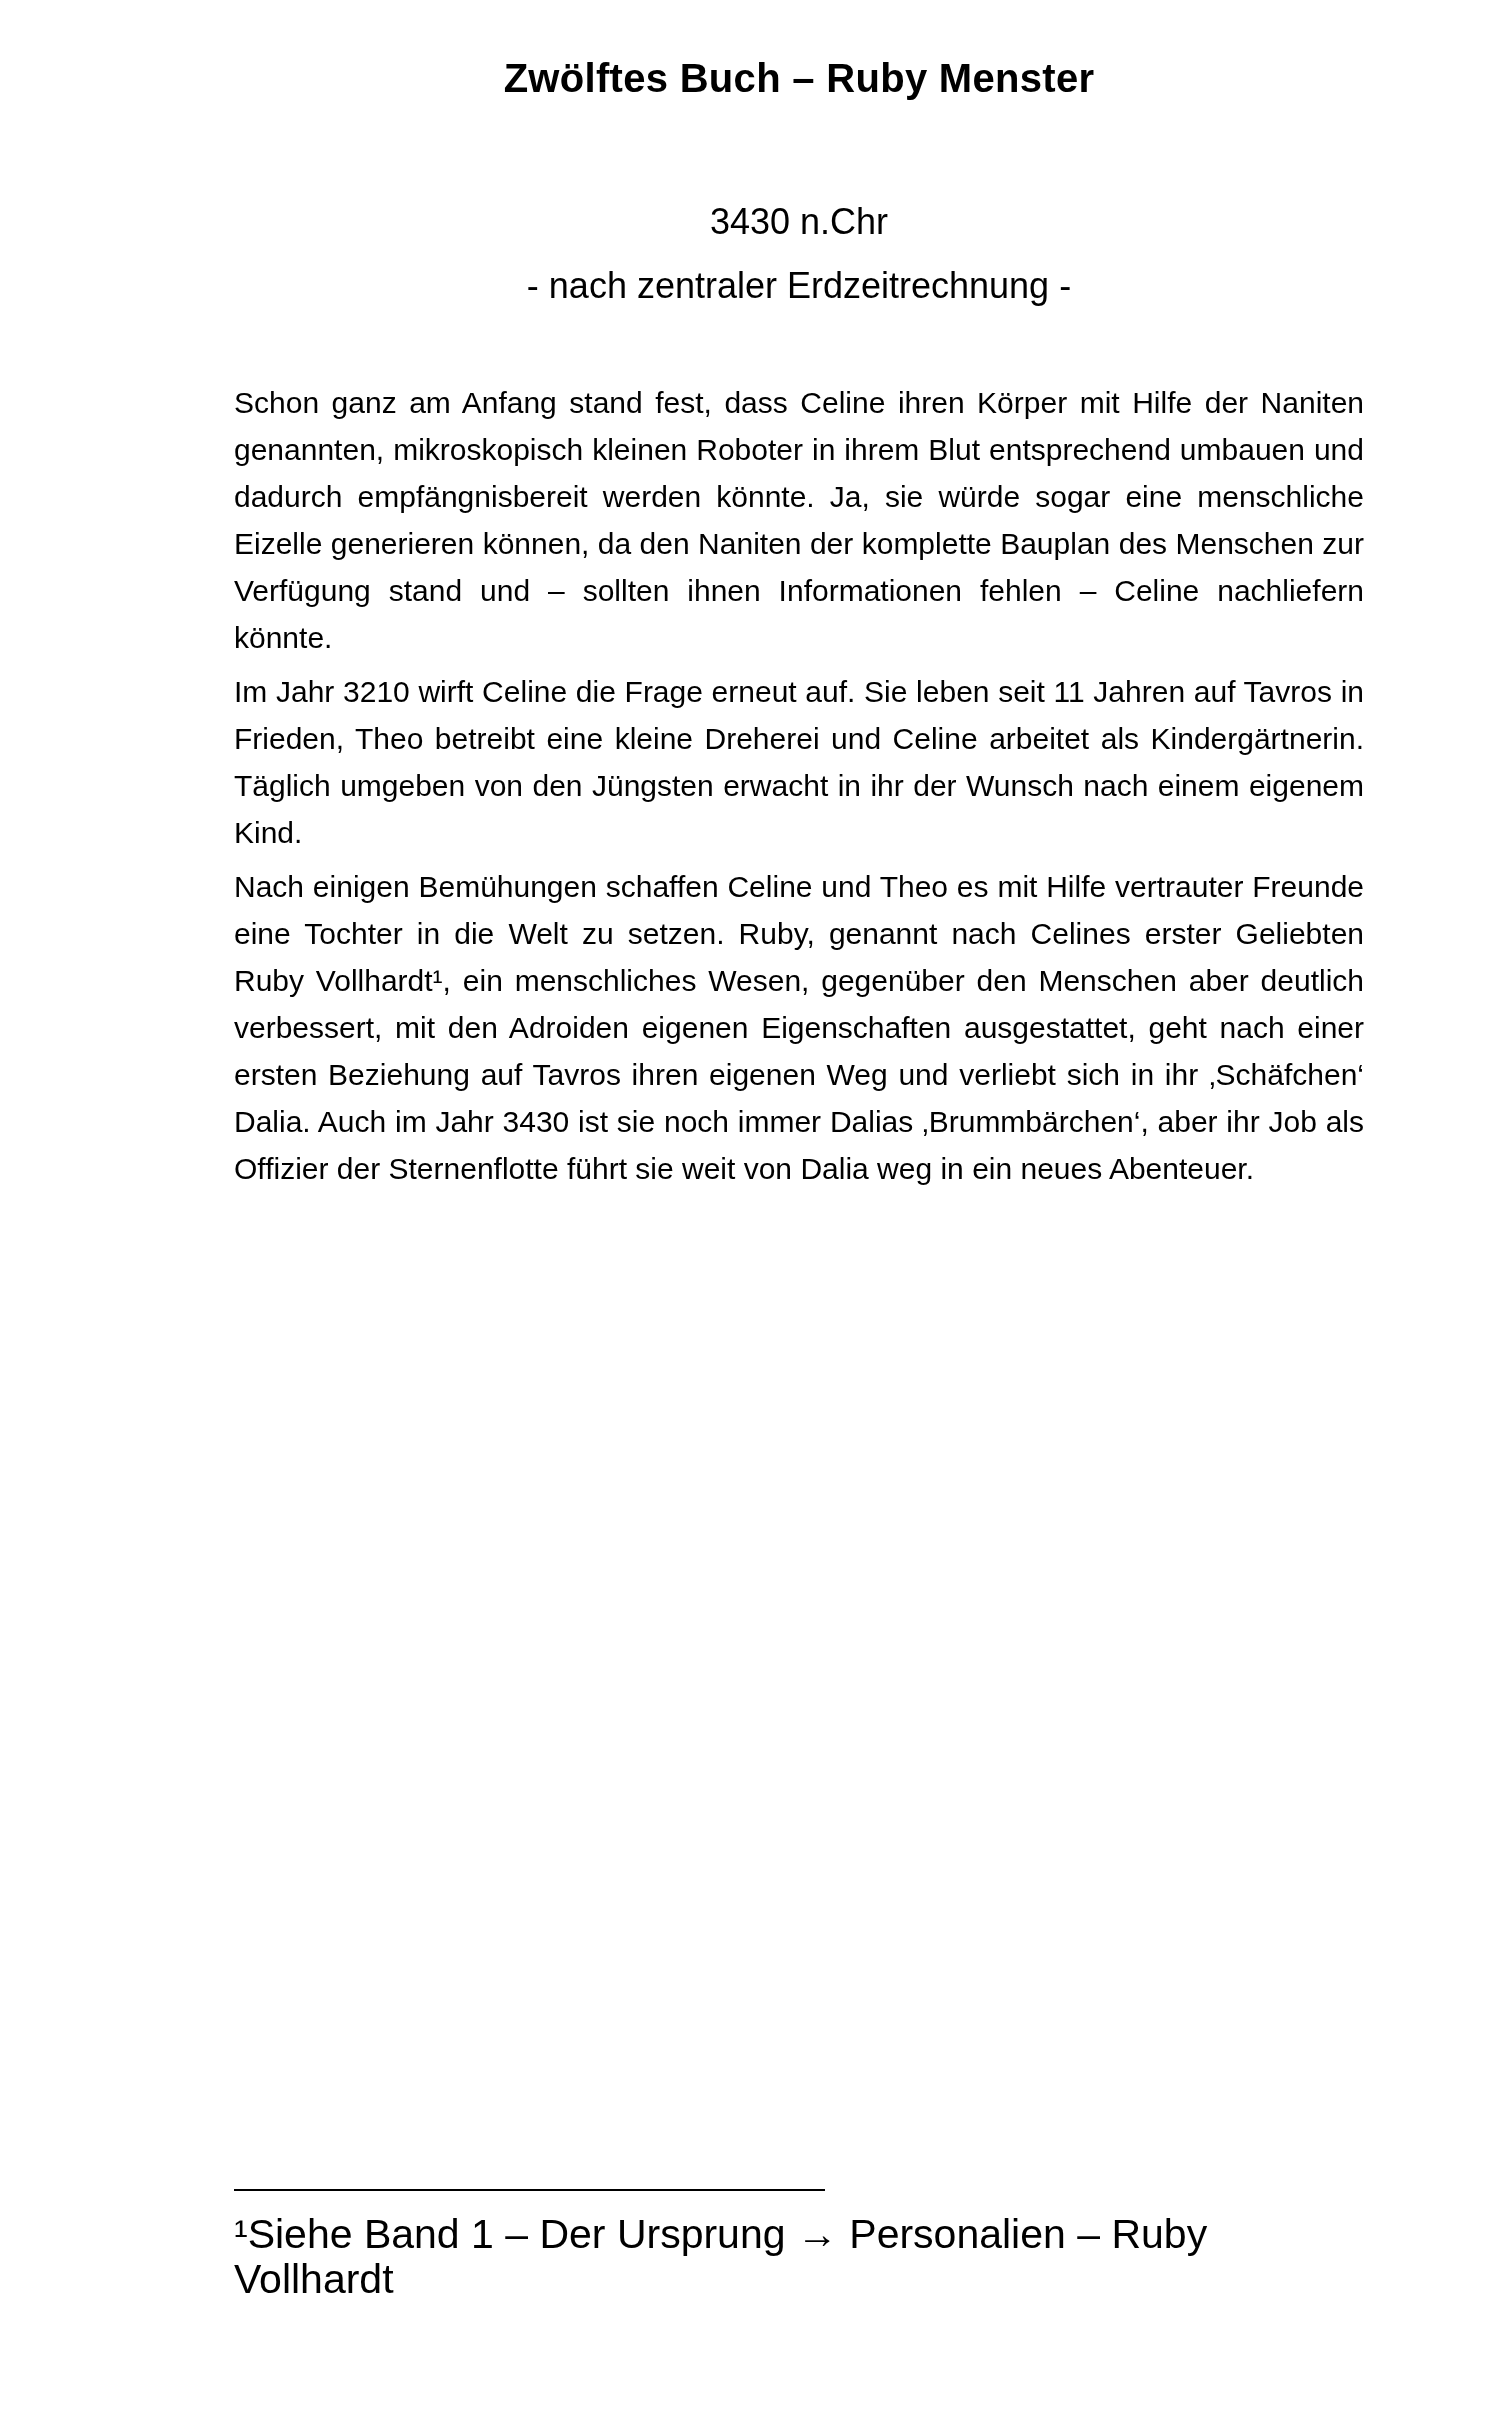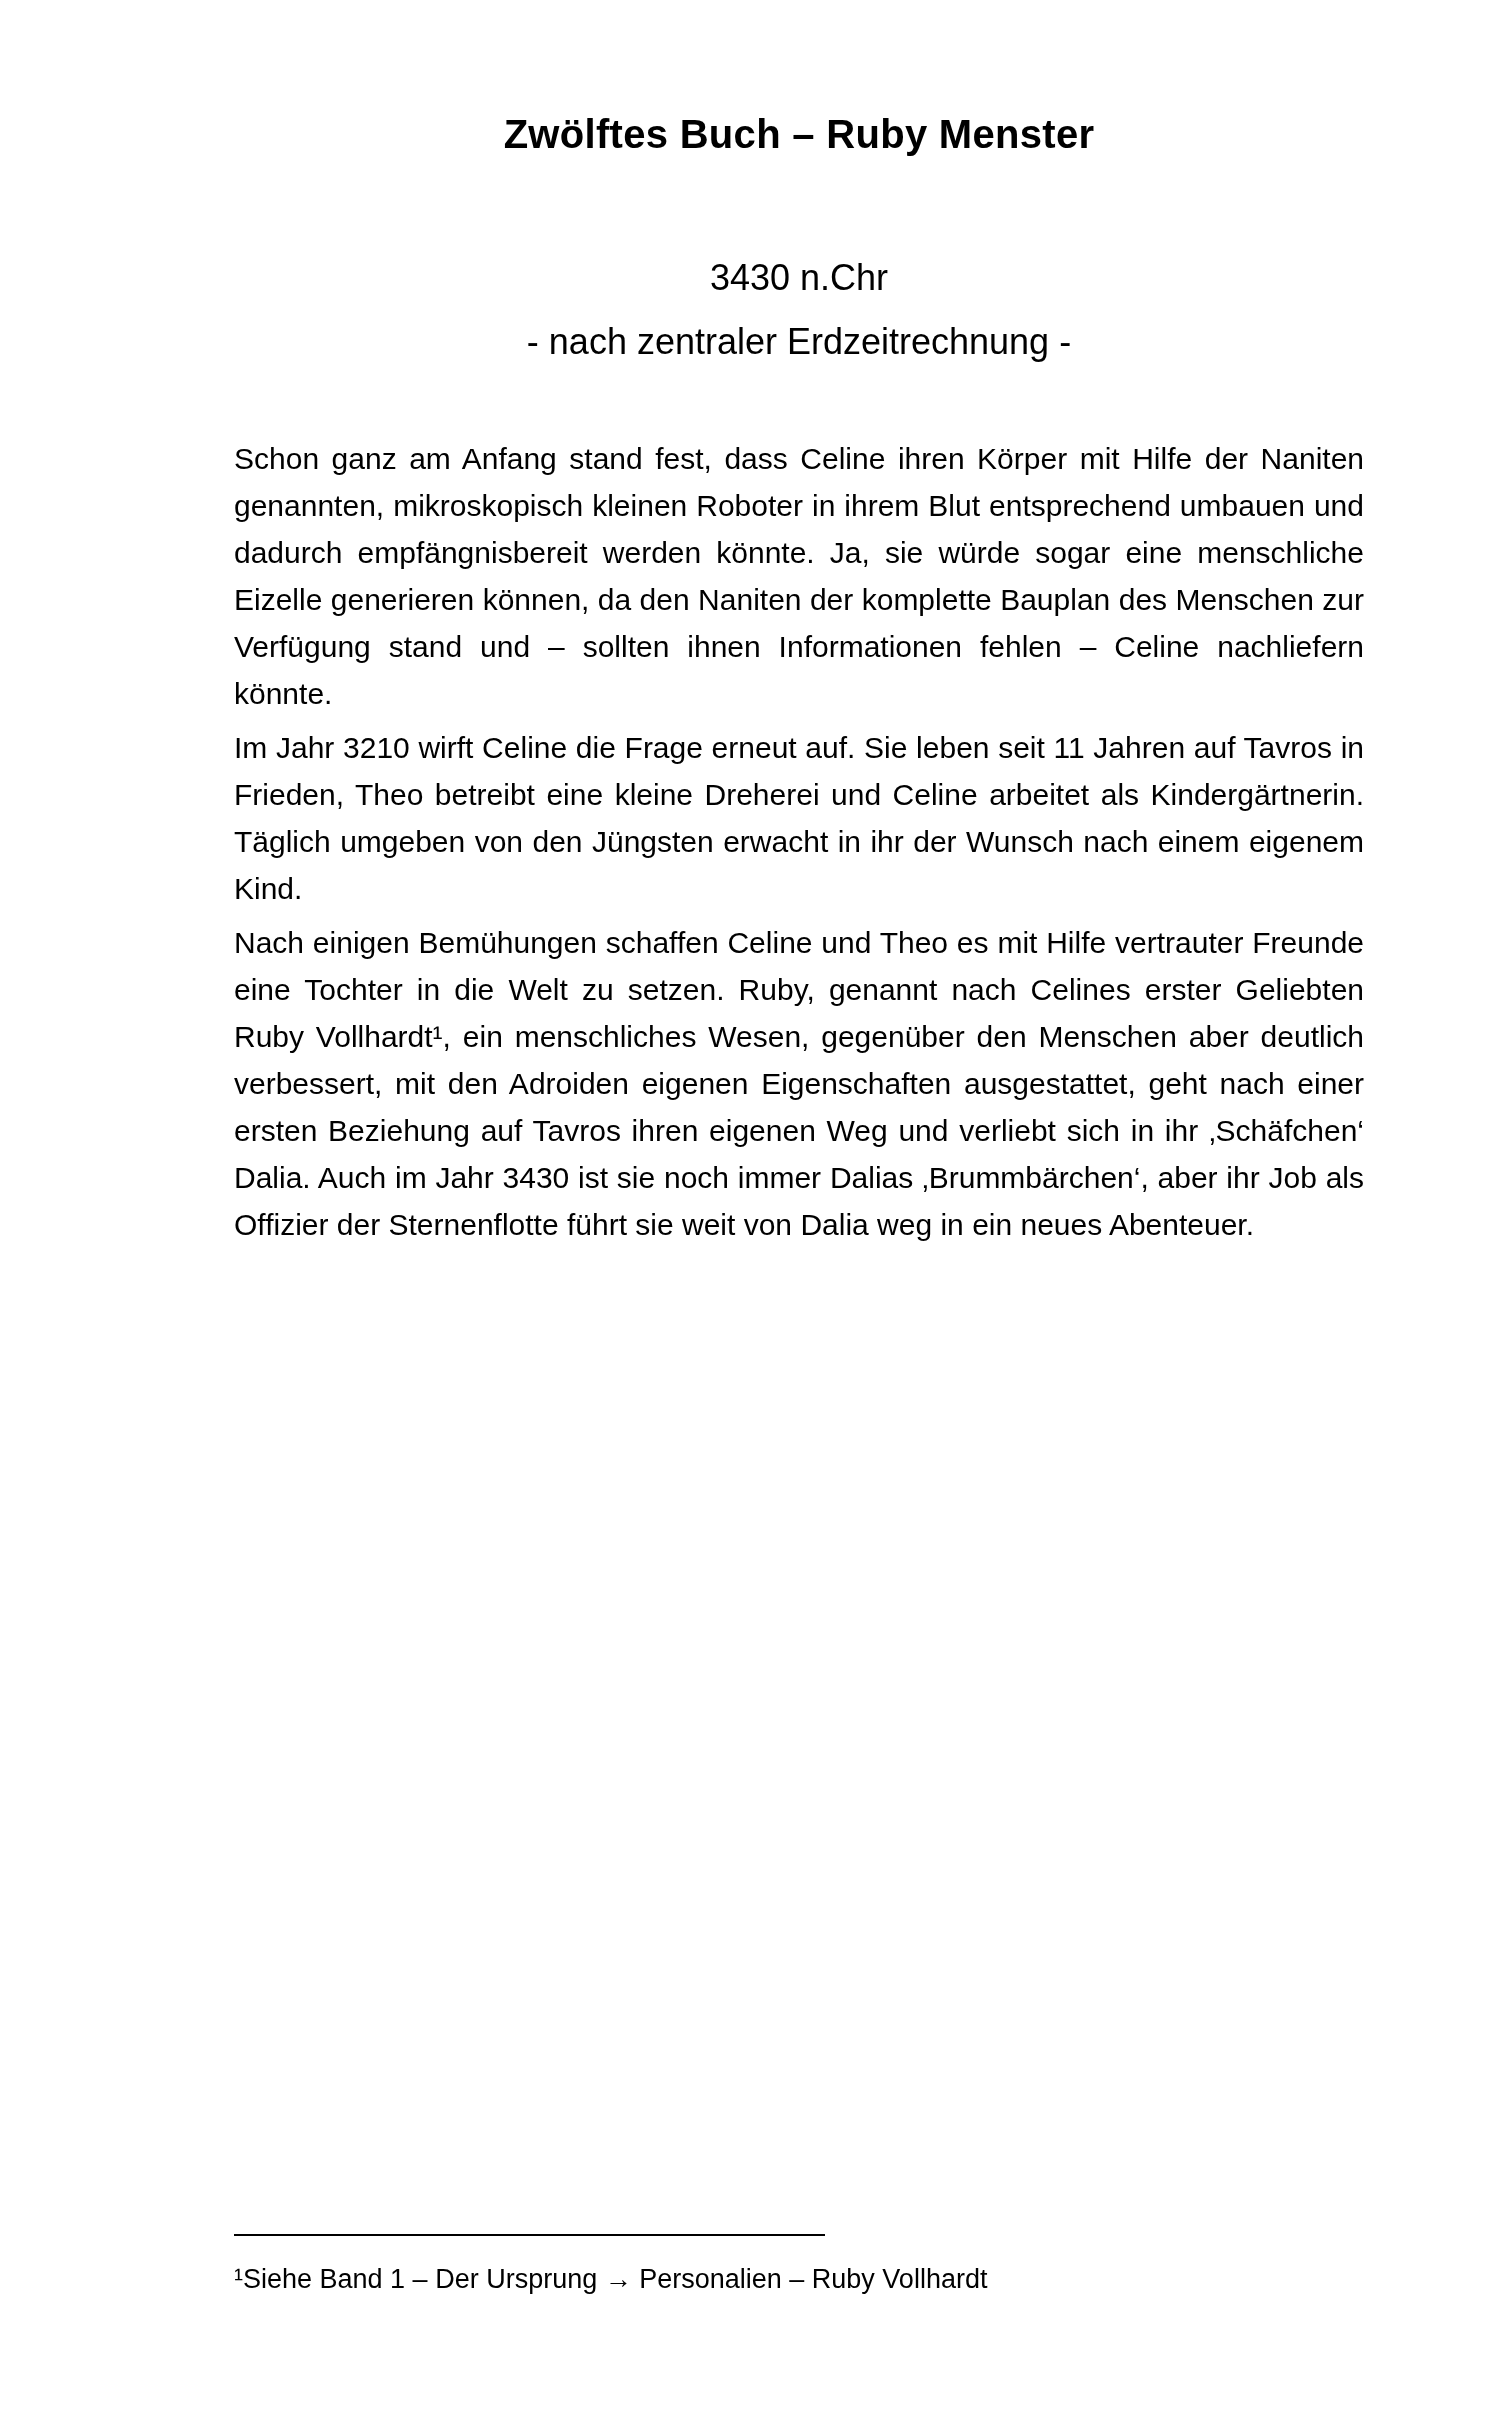--- a/index.html
+++ b/index.html
@@ -12,21 +12,21 @@
     background: #ffffff;
     color: #000000;
     font-family: "Liberation Sans", sans-serif;
     position: relative;
     overflow: hidden;
   }
   .page {
     position: absolute;
     inset: 0;
     box-sizing: border-box;
-    padding: 112px 146px 0 234px;
+    padding: 56px 146px 0 234px;
   }
   .title {
     font-size: 40px;
     font-weight: bold;
     text-align: center;
     margin: 0 0 93px 0;
     letter-spacing: 0.3px;
   }
   .subtitle {
     font-size: 36px;
@@ -50,21 +50,21 @@
     bottom: 111px;
     width: 1130px;
   }
   .footnote-rule {
     width: 591px;
     height: 0;
     border-top: 2px solid #000000;
     margin-bottom: 21px;
   }
   .footnote {
-    font-size: 27px;
+    font-size: 41px;
     line-height: 45px;
     text-align: left;
   }
 </style>
 </head>
 <body>
 
 <div class="page">
 
   <h1 class="title">Zwölftes Buch – Ruby Menster</h1>

